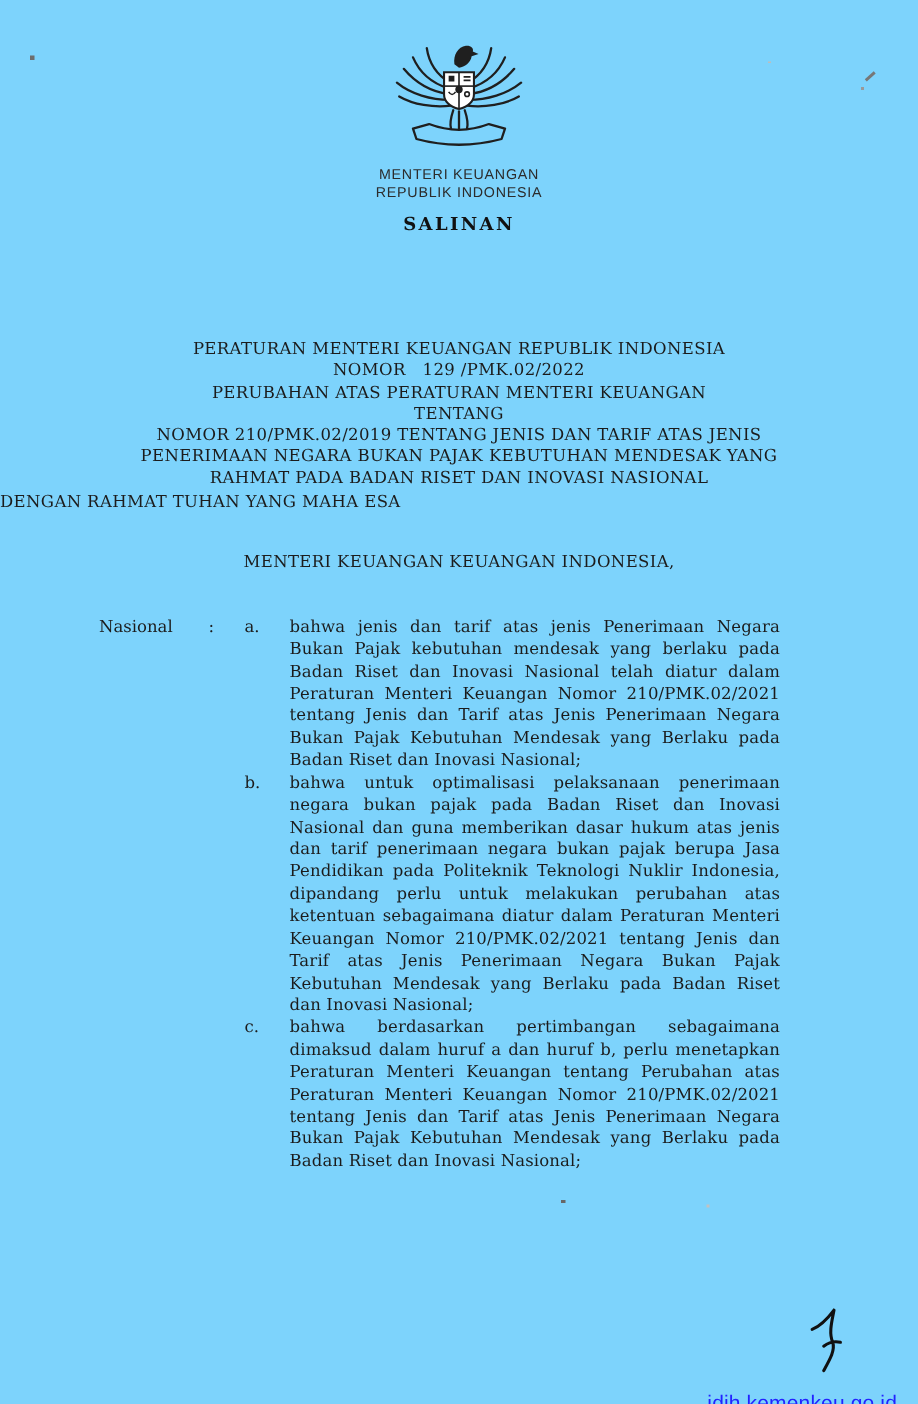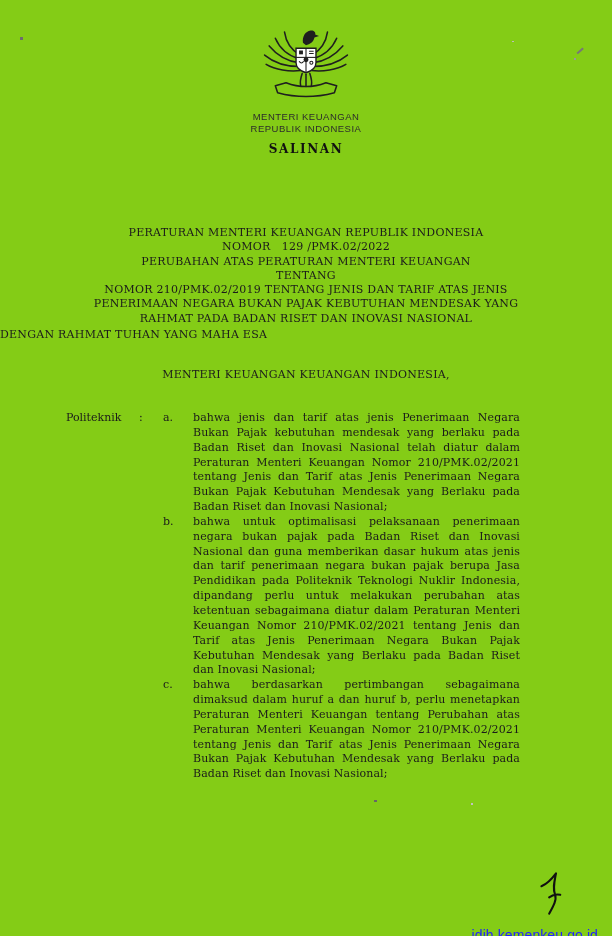--- a/index.html
+++ b/index.html
@@ -1,21 +1,21 @@
 <!DOCTYPE html>
 <html><head>
 <meta charset="utf-8">
 <style>
   * { margin:0; padding:0; box-sizing:border-box; }
   html,body { background:#e8e8e8; }
   .page {
     position:relative;
     width:612px; height:936px;
     margin:0 auto;
-    background:#84cc16;
+    background:#7dd3fc;
     overflow:hidden;
     font-family:"DejaVu Serif", serif;
     color:#1c1c1c;
     text-decoration:underline;
   }
   
   .header {
     position:absolute; top:24px; left:0; width:100%;
     text-align:center;
   }
@@ -136,21 +136,21 @@
     <div>TENTANG</div>
     <div>NOMOR 210/PMK.02/2019 TENTANG JENIS DAN TARIF ATAS JENIS</div>
     <div>PENERIMAAN NEGARA BUKAN PAJAK KEBUTUHAN MENDESAK YANG</div>
     <div>RAHMAT PADA BADAN RISET DAN INOVASI NASIONAL</div>
   </div>
 
   <div class="invocation">DENGAN RAHMAT TUHAN YANG MAHA ESA</div>
   <div class="issuer">MENTERI KEUANGAN KEUANGAN INDONESIA,</div>
 
   <div class="consider">
-    <div class="c-label">Politeknik</div>
+    <div class="c-label">Nasional</div>
     <div class="c-colon">:</div>
     <div class="c-letter">a.</div>
     <div class="c-text">bahwa jenis dan tarif atas jenis Penerimaan Negara Bukan Pajak kebutuhan mendesak yang berlaku pada Badan Riset dan Inovasi Nasional telah diatur dalam Peraturan Menteri Keuangan Nomor 210/PMK.02/2021 tentang Jenis dan Tarif atas Jenis Penerimaan Negara Bukan Pajak Kebutuhan Mendesak yang Berlaku pada Badan Riset dan Inovasi Nasional;</div>
 
     <div></div>
       <div></div>
     <div class="c-letter">b.</div>
     <div class="c-text">bahwa untuk optimalisasi pelaksanaan penerimaan negara bukan pajak pada Badan Riset dan Inovasi Nasional dan guna memberikan dasar hukum atas jenis dan tarif penerimaan negara bukan pajak berupa Jasa Pendidikan pada Politeknik Teknologi Nuklir Indonesia, dipandang perlu untuk melakukan perubahan atas ketentuan sebagaimana diatur dalam Peraturan Menteri Keuangan Nomor 210/PMK.02/2021 tentang Jenis dan Tarif atas Jenis Penerimaan Negara Bukan Pajak Kebutuhan Mendesak yang Berlaku pada Badan Riset dan Inovasi Nasional;</div>
 
     <div></div>

